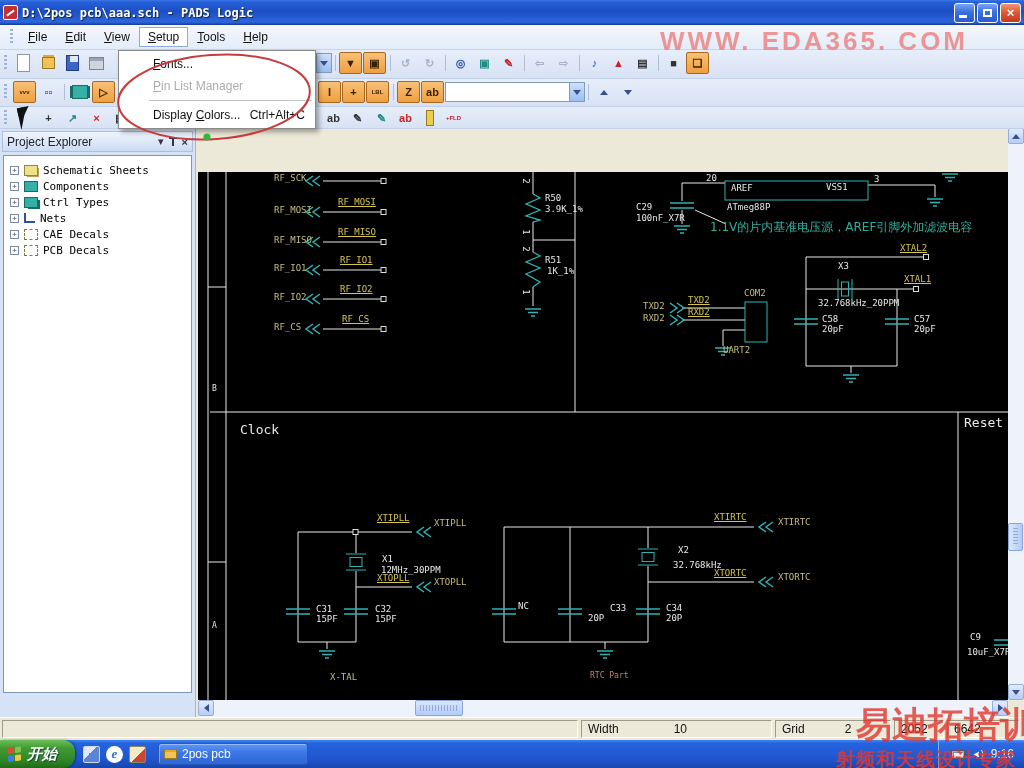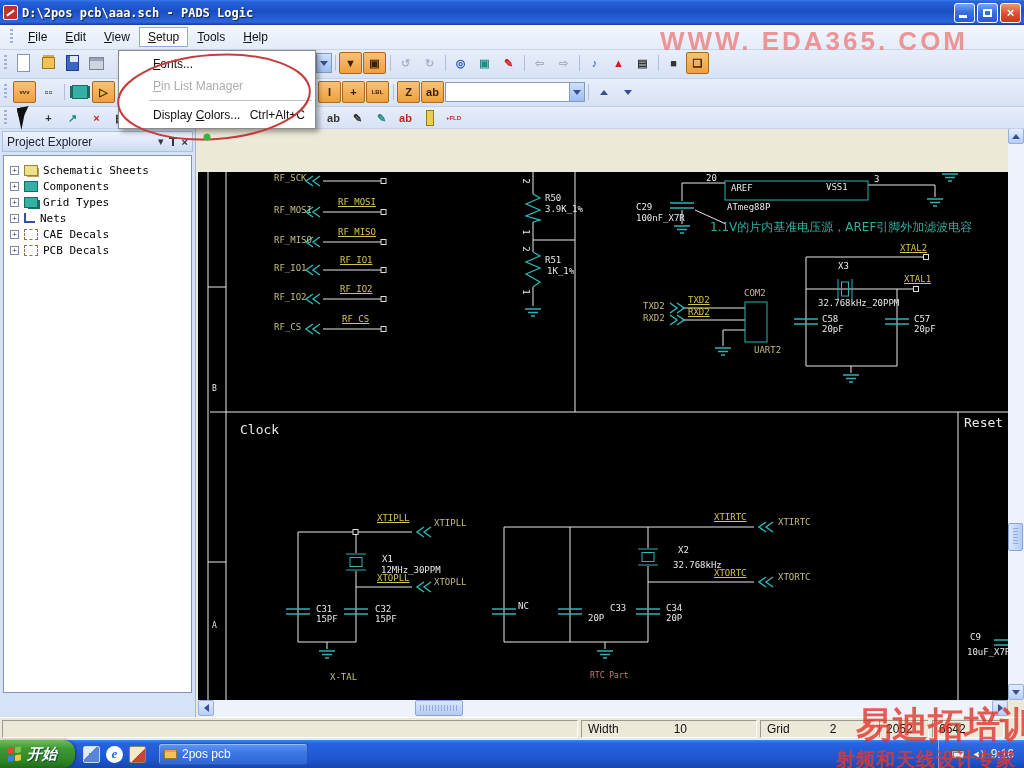--- a/index.html
+++ b/index.html
@@ -355,21 +355,21 @@
         <span class="tree-label">Schematic Sheets</span>
       </div>
       <div class="tree-row">
         <span class="expander">+</span>
         <span class="ti ti-component-icon"></span>
         <span class="tree-label">Components</span>
       </div>
       <div class="tree-row">
         <span class="expander">+</span>
         <span class="ti ti-part-type-icon"></span>
-        <span class="tree-label">Grid Types</span>
+        <span class="tree-label">Ctrl Types</span>
       </div>
       <div class="tree-row">
         <span class="expander">+</span>
         <span class="ti ti-net-icon"></span>
         <span class="tree-label">Nets</span>
       </div>
       <div class="tree-row">
         <span class="expander">+</span>
         <span class="ti ti-cae-decal-icon"></span>
         <span class="tree-label">CAE Decals</span>
@@ -495,21 +495,21 @@
       <div class="cl w" style="left: 620px; top: 127px;">32.768kHz_20PPM</div>
       <div class="cl w" style="left: 624px; top: 143px;">C58</div>
       <div class="cl w" style="left: 624px; top: 153px;">20pF</div>
       <div class="cl w" style="left: 716px; top: 143px;">C57</div>
       <div class="cl w" style="left: 716px; top: 153px;">20pF</div>
       <div class="cl y" style="left: 445px; top: 130px;">TXD2</div>
       <div class="cl y" style="left: 445px; top: 142px;">RXD2</div>
       <div class="cl n" style="left: 490px; top: 124px;">TXD2</div>
       <div class="cl n" style="left: 490px; top: 136px;">RXD2</div>
       <div class="cl y" style="left: 546px; top: 117px;">COM2</div>
-      <div class="cl y" style="left: 556px; top: 174px;">UART2</div>
+      <div class="cl y" style="left: 525px; top: 174px;">UART2</div>
       <div class="cl w" style="left: 42px; top: 251px; font-size: 13px;">Clock</div>
       <div class="cl w" style="left: 766px; top: 244px; font-size: 13px;">Reset</div>
       <div class="cl n" style="left: 179px; top: 342px;">XTIPLL</div>
       <div class="cl y" style="left: 236px; top: 347px;">XTIPLL</div>
       <div class="cl w" style="left: 184px; top: 383px;">X1</div>
       <div class="cl w" style="left: 183px; top: 394px;">12MHz_30PPM</div>
       <div class="cl n" style="left: 179px; top: 402px;">XTOPLL</div>
       <div class="cl y" style="left: 236px; top: 406px;">XTOPLL</div>
       <div class="cl w" style="left: 118px; top: 433px;">C31</div>
       <div class="cl w" style="left: 118px; top: 443px;">15PF</div>
@@ -558,21 +558,21 @@
     <span class="sb-grip"></span>
     </div>
   <div class="sb-btn" style="right:0">
       <span class="tri-rt"></span>
     </div>
 </div>
 <div class="sb-corner"></div>
 
 <div class="statusbar">
   <span class="sfield" style="width:576px"></span>
-  <span class="sfield" style="width:176px">
+  <span class="sfield" style="width:191px">
     <span>Width</span>
     <span style="margin-left:55px">10</span>
   </span>
   <span class="sfield" style="width:116px">
     <span>Grid</span>
     <span style="margin-left:40px">2</span>
   </span>
   <span class="sfield" style="width:50px">
     <span>2052</span>
   </span>

